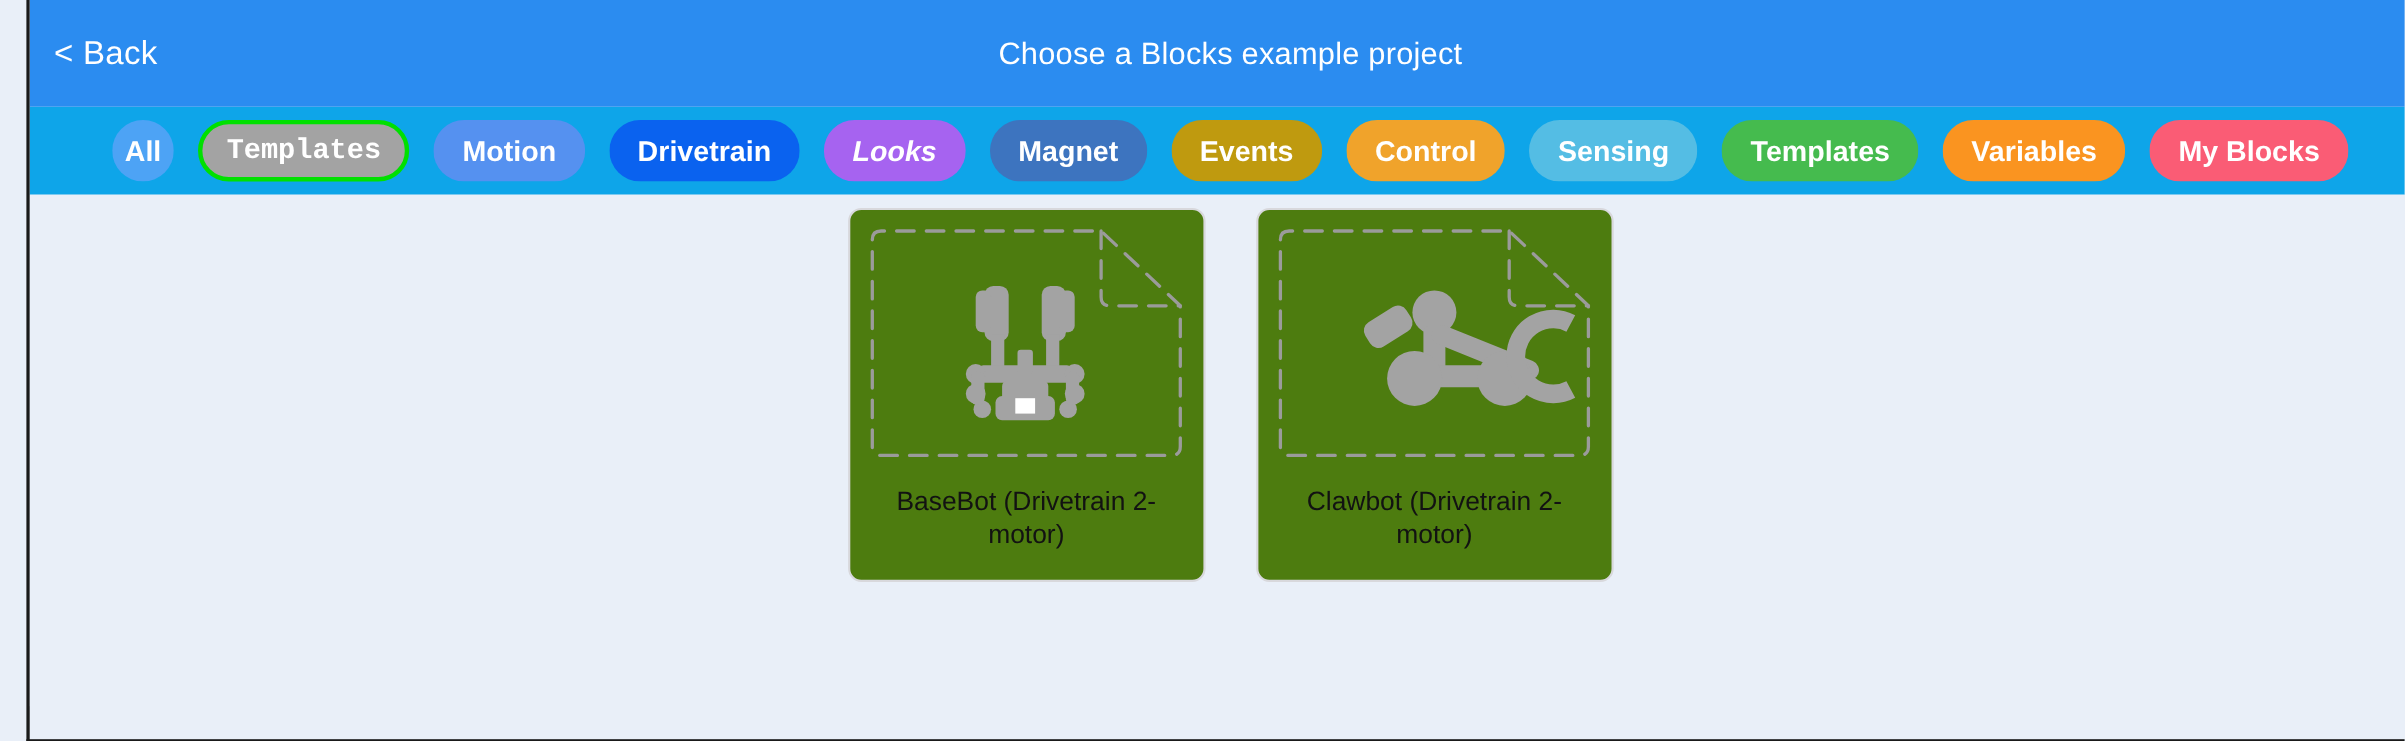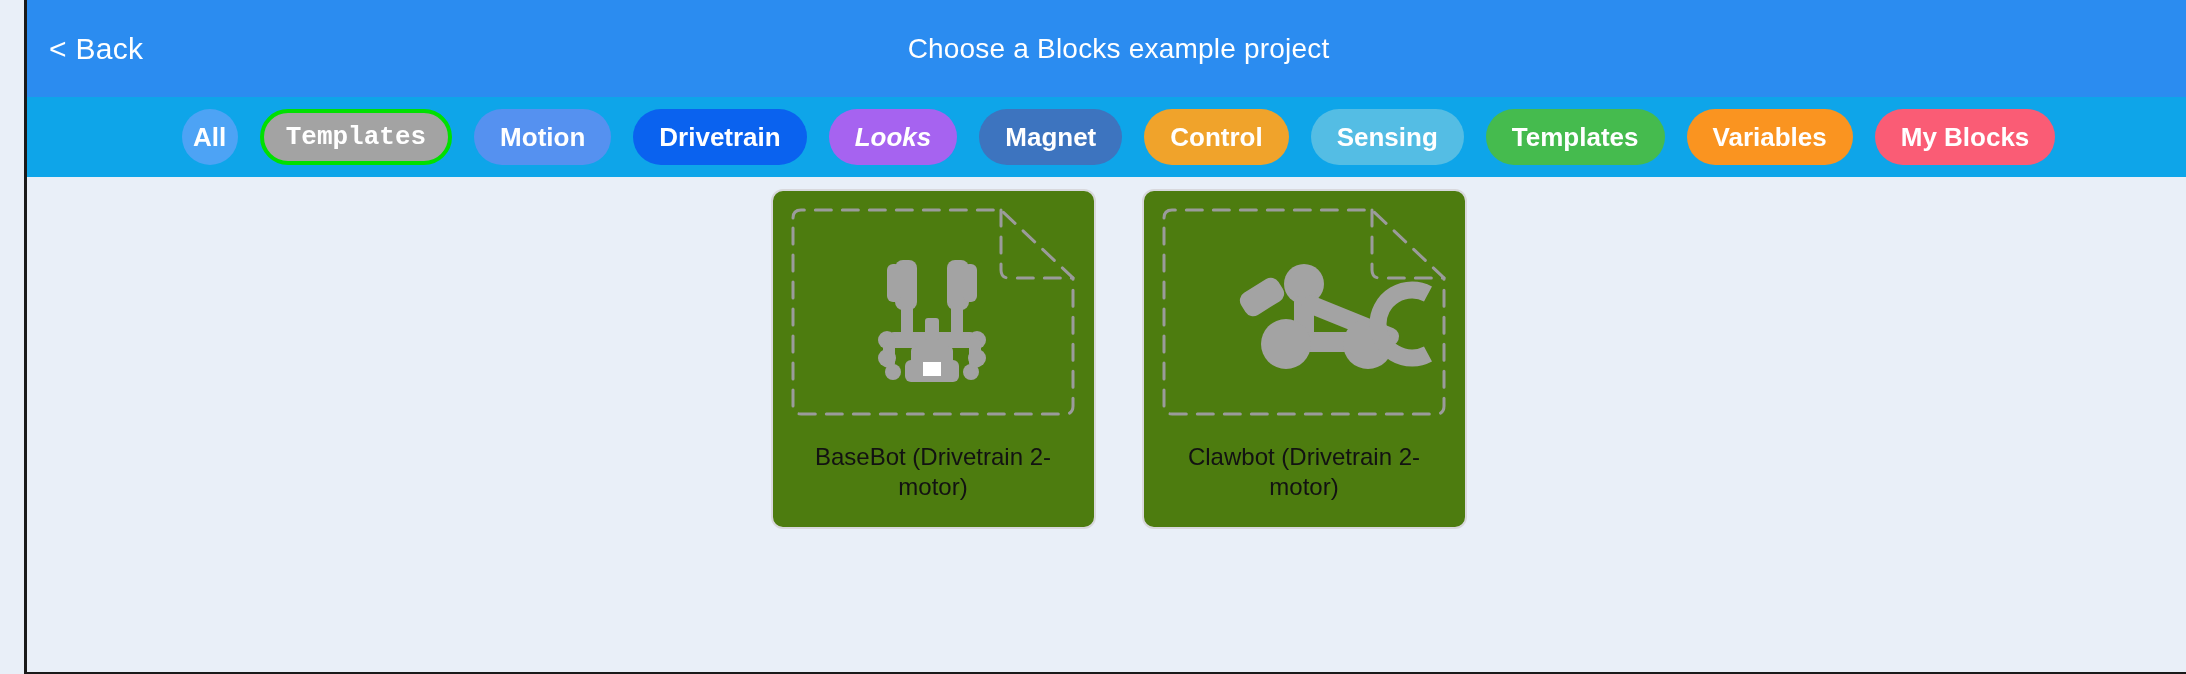--- a/index.html
+++ b/index.html
@@ -147,20 +147,23 @@
         <span>Motion</span>
       </div>
       <div class="pill" style="background: rgb(10, 98, 239);">
         <span>Drivetrain</span>
       </div>
       <div class="pill" style="background: rgb(166, 99, 240); font-style: italic;">
         <span>Looks</span>
       </div>
       <div class="pill" style="background: rgb(61, 116, 191);">
         <span>Magnet</span>
+      </div>
+      <div class="pill" style="background: rgb(191, 154, 15);">
+        <span>Events</span>
       </div>
       <div class="pill" style="background: rgb(240, 163, 43);">
         <span>Control</span>
       </div>
       <div class="pill" style="background: rgb(84, 189, 228);">
         <span>Sensing</span>
       </div>
       <div class="pill" style="background: rgb(69, 187, 78);">
         <span>Templates</span>
       </div>

